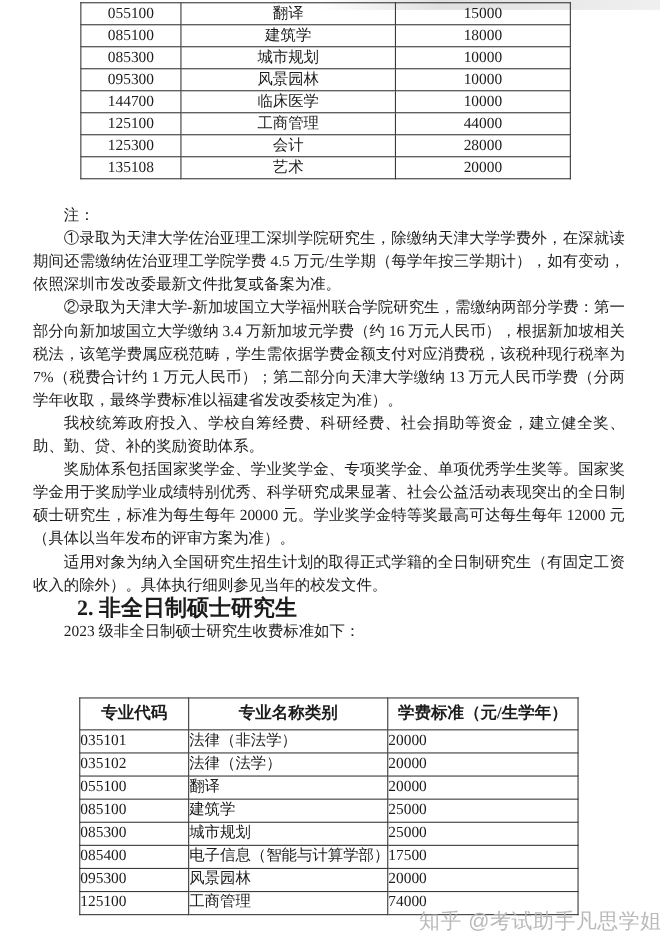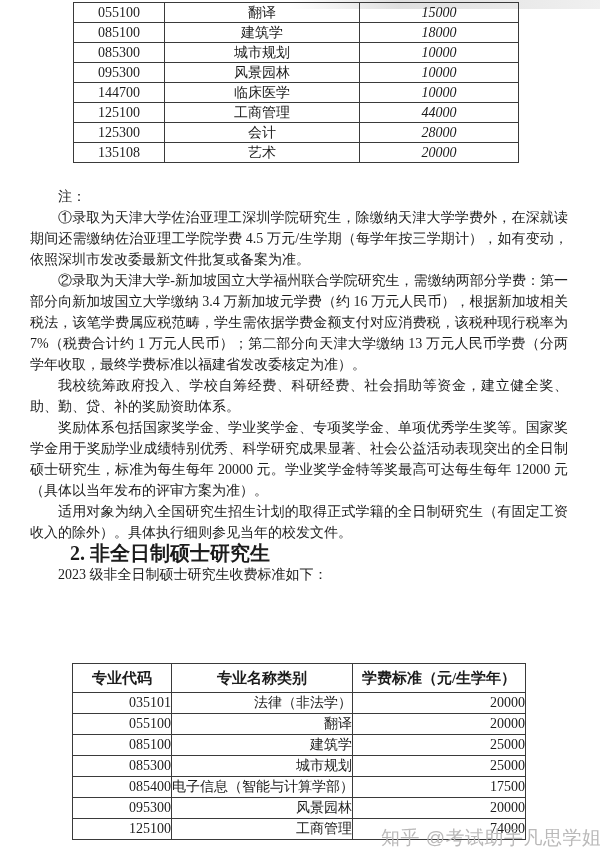--- a/index.html
+++ b/index.html
@@ -19,36 +19,36 @@
   }
 
   table{border-collapse:collapse;table-layout:fixed;}
   td,th{border:1px solid #3a3a3a;overflow:hidden;white-space:nowrap;}
 
   
   .t1{position:absolute;left:73px;top:2px;width:444px;font-size:14px;}
   .t1 td{height:19px;line-height:19px;text-align:center;padding:0;}
   .t1 .c-code{width:90px;}
   .t1 .c-name{width:194px;}
-  .t1 .c-fee{width:158px;font-style:italic;}
+  .t1 .c-fee{width:158px;}
   .t1 .t1-foot{height:23px;line-height:23px;text-align:left;padding:0 5px;}
 
   
   .body-text{
     position:absolute;left:30px;top:186px;width:538px;
     font-size:14px;line-height:21px;
     text-align:justify;
   }
   .body-text p{margin:0;text-indent:2em;}
   .body-text .heading{font-weight:bold;font-size:20px;}
 
   
-  .t2{position:absolute;left:72px;top:663px;width:450px;font-size:14px;}
+  .t2{position:absolute;left:72px;top:634px;width:450px;font-size:14px;}
   .t2 th{height:28px;line-height:28px;font-size:15px;font-weight:bold;text-align:center;padding:0;}
-  .t2 td{height:20px;line-height:20px;text-align:right;padding:0;}
+  .t2 td{height:20px;line-height:20px;text-align:left;padding:0;}
   .t2 .c-code{width:98px;}
   .t2 .c-name{width:180px;}
   .t2 .c-fee{width:172px;}
 
   
   .watermark{
     position:absolute;left:381px;top:825px;
     font-size:19px;letter-spacing:.5px;white-space:nowrap;
     color:#b7b6b6;opacity:.95;z-index:5;
     font-family:"Liberation Sans","DejaVu Sans",sans-serif;
@@ -122,20 +122,25 @@
       <th class="c-code">专业代码</th>
       <th class="c-name">专业名称类别</th>
       <th class="c-fee">学费标准（元/生学年）</th>
     </tr>
     <tr>
       <td class="c-code">035101</td>
       <td class="c-name">法律（非法学）</td>
       <td class="c-fee">20000</td>
     </tr>
     <tr>
+      <td class="c-code">035102</td>
+      <td class="c-name">法律（法学）</td>
+      <td class="c-fee">20000</td>
+    </tr>
+    <tr>
       <td class="c-code">055100</td>
       <td class="c-name">翻译</td>
       <td class="c-fee">20000</td>
     </tr>
     <tr>
       <td class="c-code">085100</td>
       <td class="c-name">建筑学</td>
       <td class="c-fee">25000</td>
     </tr>
     <tr>

